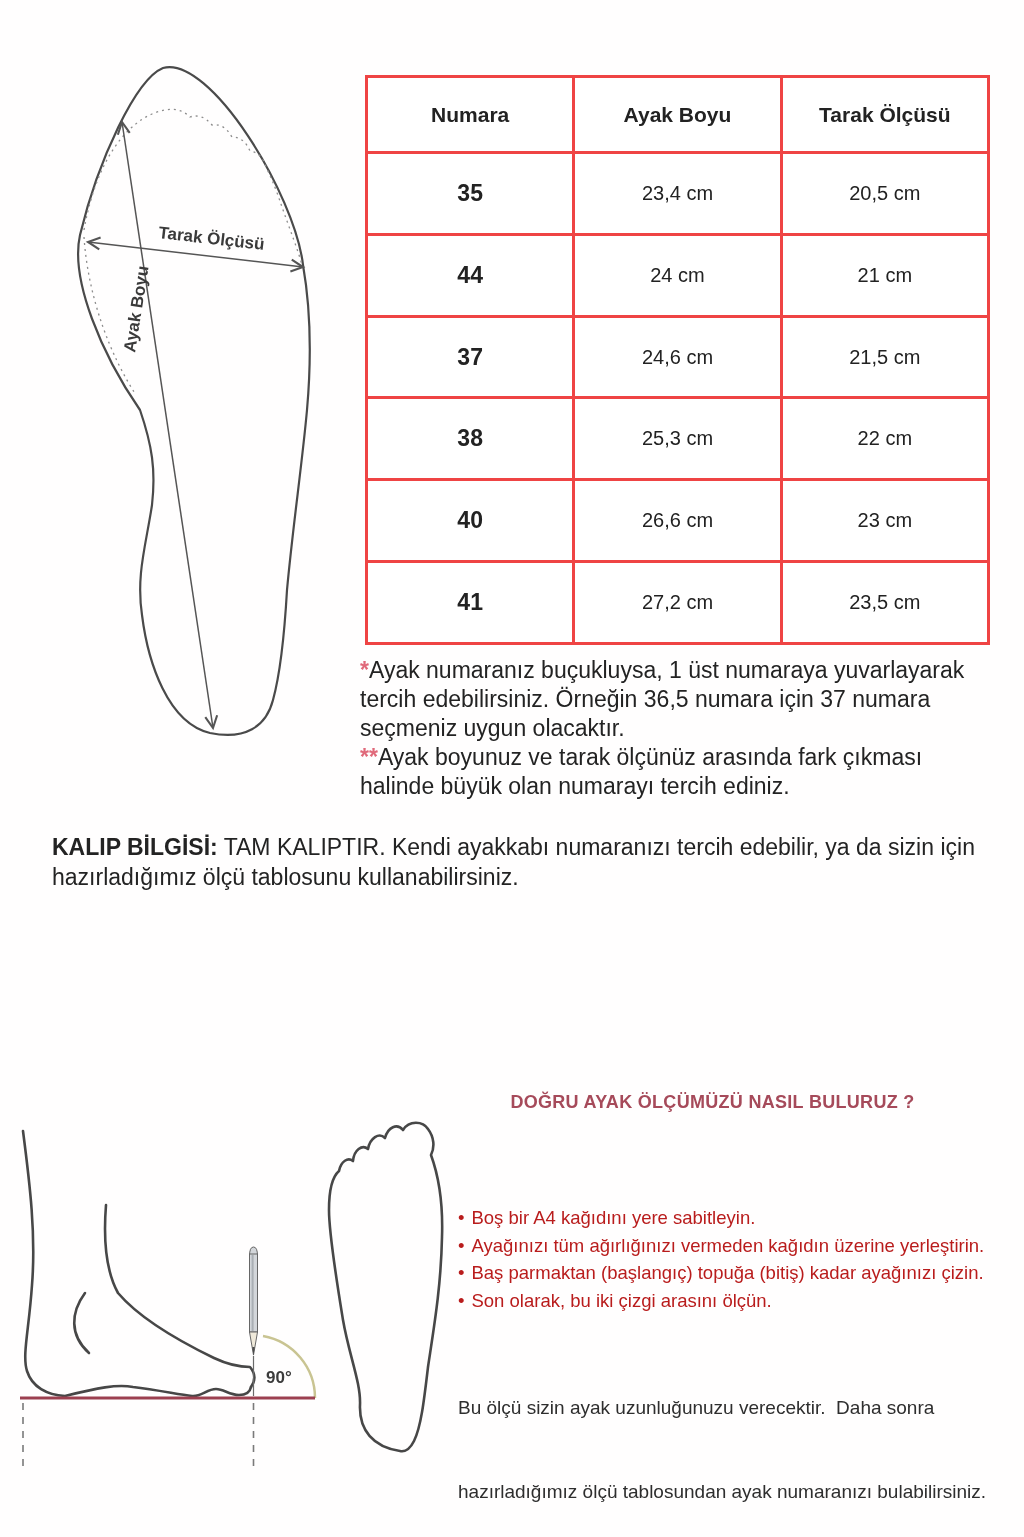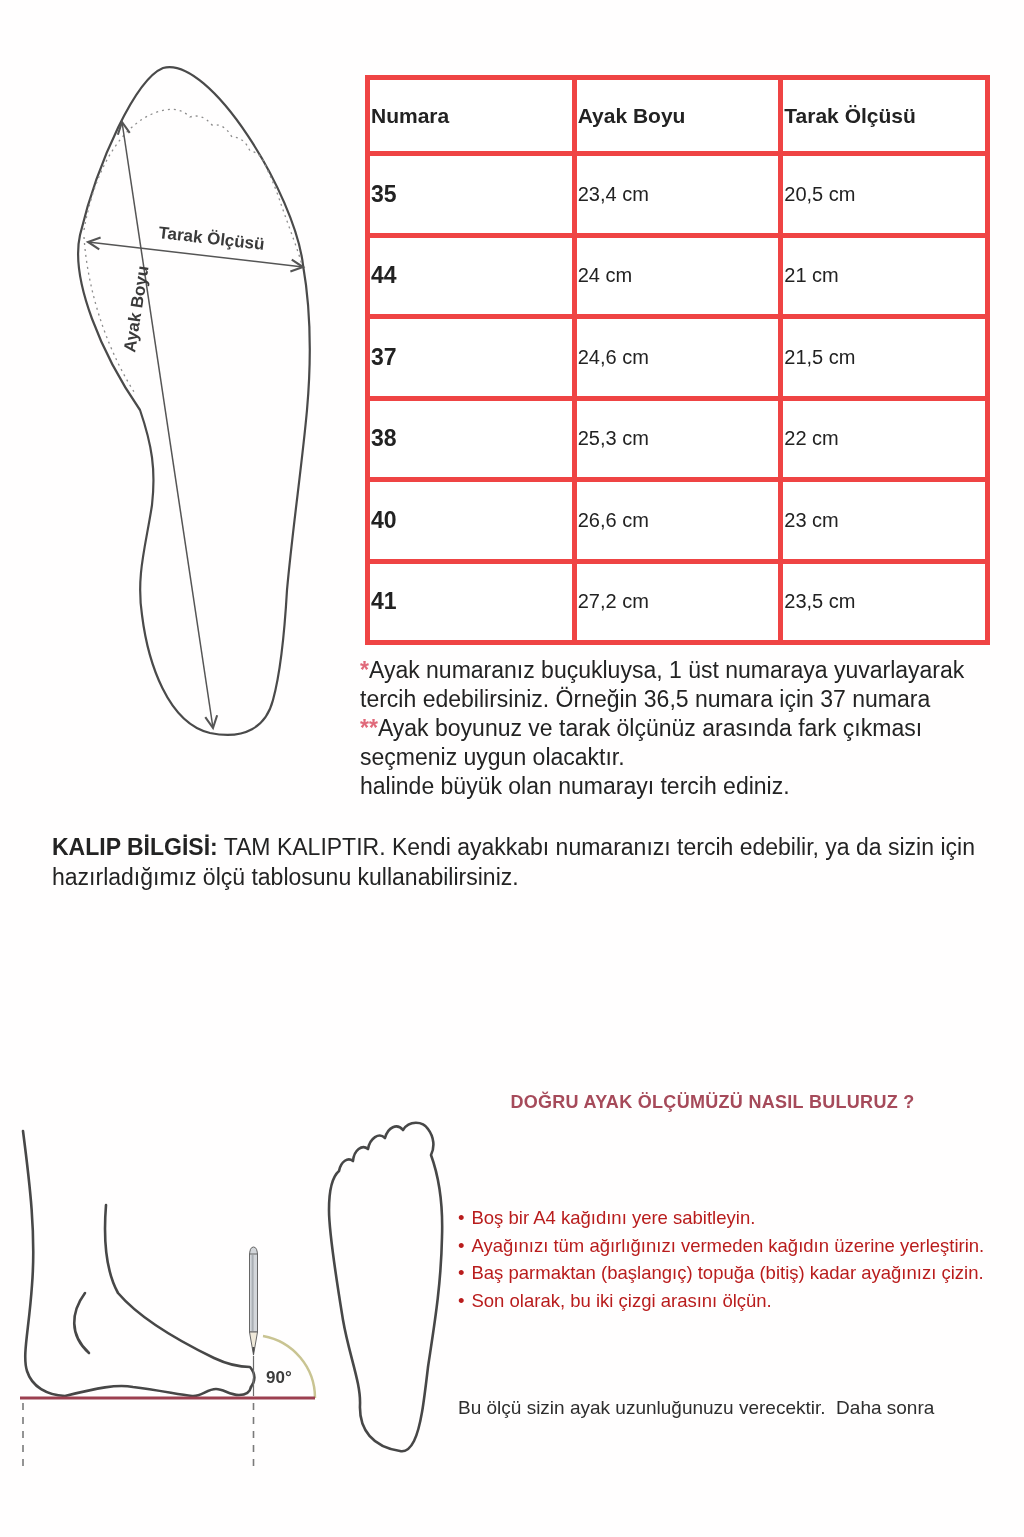--- a/index.html
+++ b/index.html
@@ -15,21 +15,21 @@
   .arrow{stroke:#555;stroke-width:1.5;fill:none;}
   .diagram-label{font-size:17px;font-weight:600;fill:#3a3a3a;}
   .angle-label{font-size:17px;font-weight:700;fill:#3c3c3c;}
 
   
   .size-table{
     position:absolute;left:365px;top:75px;width:625px;height:570px;
     border-collapse:collapse;table-layout:fixed;background:#fff;
   }
   .size-table th,.size-table td{
-    border:5px solid #ef4444;text-align:left;vertical-align:middle;color:#222;
+    border:3px solid #ef4444;text-align:center;vertical-align:middle;color:#222;
   }
   .size-table thead tr{height:76px;}
   .size-table tbody tr{height:70px;}
   .size-table th{font-size:21px;font-weight:700;}
   .size-table td{font-size:20px;}
   .size-table td.num{font-size:23px;font-weight:700;}
 
   
   .notes{position:absolute;left:360px;top:656px;width:660px;
     font-size:23px;line-height:29px;color:#232323;}
@@ -128,22 +128,22 @@
         <td class="num">41</td>
         <td>27,2 cm</td>
         <td>23,5 cm</td>
       </tr>
     </tbody>
   </table>
 
   <div class="notes">
     <div><span class="star">*</span><span>Ayak numaranız buçukluysa, 1 üst numaraya yuvarlayarak</span></div>
     <div>tercih edebilirsiniz. Örneğin 36,5 numara için 37 numara</div>
+    <div>seçmeniz uygun olacaktır.</div>
     <div><span class="star">**</span><span>Ayak boyunuz ve tarak ölçünüz arasında fark çıkması</span></div>
-    <div>seçmeniz uygun olacaktır.</div>
     <div>halinde büyük olan numarayı tercih ediniz.</div>
   </div>
 
   <div class="kalip">
     <div><span class="kalip-label">KALIP BİLGİSİ:</span><span> TAM KALIPTIR. Kendi ayakkabı numaranızı tercih edebilir, ya da sizin için</span></div>
     <div>hazırladığımız ölçü tablosunu kullanabilirsiniz.</div>
   </div>
 
   <div class="measure-heading">DOĞRU AYAK ÖLÇÜMÜZÜ NASIL BULURUZ ?</div>
 
@@ -198,15 +198,16 @@
 
   <div class="steps">
     <div class="step"><span class="bullet">•</span><span>Boş bir A4 kağıdını yere sabitleyin.</span></div>
     <div class="step"><span class="bullet">•</span><span>Ayağınızı tüm ağırlığınızı vermeden kağıdın üzerine yerleştirin.</span></div>
     <div class="step"><span class="bullet">•</span><span>Baş parmaktan (başlangıç) topuğa (bitiş) kadar ayağınızı çizin.</span></div>
     <div class="step"><span class="bullet">•</span><span>Son olarak, bu iki çizgi arasını ölçün.</span></div>
   </div>
 
   <div class="result">
     <div>Bu ölçü sizin ayak uzunluğunuzu verecektir.  Daha sonra</div>
+    <div>hazırladığımız ölçü tablosundan ayak numaranızı bulabilirsiniz.</div>
   </div>
 
 </div>
 
 </body></html>

